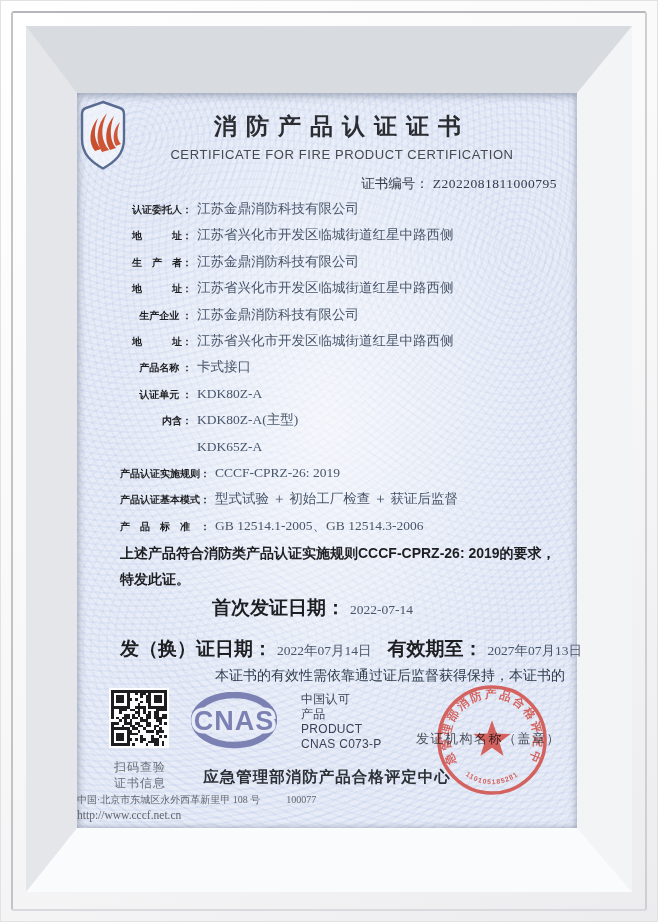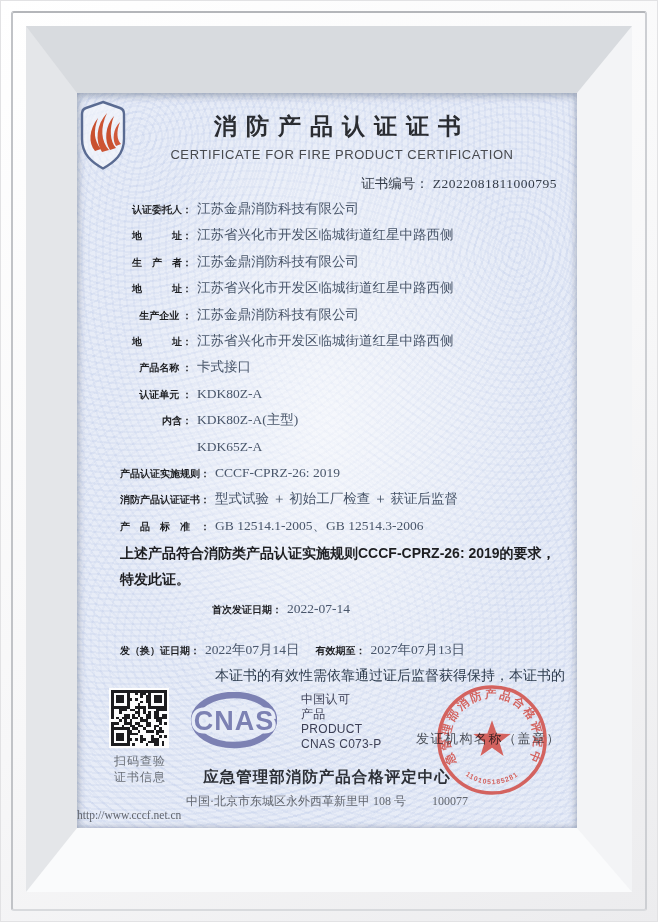--- a/index.html
+++ b/index.html
@@ -71,48 +71,48 @@
   .val{
     margin-left:5px;font-size:13.5px;color:#49566a;
     font-family:"Liberation Serif","DejaVu Serif",serif;
   }
   .statement{
     margin-top:2px;width:100%;
     font-weight:700;color:#1d1e21;font-size:14px;line-height:26px;
   }
   .row-firstissue{margin-top:3px;margin-left:92px;height:26px;line-height:26px;white-space:nowrap;}
   .row-issue{margin-top:15px;height:26px;line-height:26px;white-space:nowrap;}
-  .blbl{font-weight:700;color:#1d1e21;font-size:10px;}
+  .blbl{font-weight:700;color:#1d1e21;font-size:19px;}
   .gap{display:inline-block;width:16px;}
   .notes{margin-top:2px;text-align:right;font-size:14px;line-height:24px;color:#2e3c4e;
     font-family:"Liberation Serif","DejaVu Serif",serif;}
 
   
   .qr-block{position:absolute;left:34px;top:597px;width:58px;text-align:center;}
   .qr-svg{width:56px;height:56px;background:#fdfdfd;display:block;box-shadow:0 0 0 2px #fdfdfd;}
-  .qr-caption{margin-top:7px;font-size:12px;line-height:16px;letter-spacing:1px;color:#6a6f77;}
+  .qr-caption{margin-top:13px;font-size:12px;line-height:16px;letter-spacing:1px;color:#6a6f77;}
 
   .cnas-logo{position:absolute;left:114px;top:599px;width:86px;height:58px;}
   .cnas-text{position:absolute;left:224px;top:599px;font-size:12px;line-height:15px;color:#3d4056;letter-spacing:.3px;}
 
   .stamp{position:absolute;left:356px;top:588px;width:118px;height:118px;z-index:4;opacity:.85;mix-blend-mode:multiply;}
   .stamp-overlay{
     position:absolute;left:339px;top:637px;z-index:3;
     font-family:"Liberation Serif","DejaVu Serif",serif;
     font-size:13px;letter-spacing:1.5px;color:#4c515a;white-space:nowrap;
   }
   .org-line{
     position:absolute;left:0;right:0;top:674px;text-align:center;
     font-family:"Liberation Serif","DejaVu Serif",serif;
     font-weight:700;font-size:15.5px;letter-spacing:1px;color:#2d3037;
   }
   .addr-line{
-    position:absolute;left:0;right:0;top:700px;text-align:center;
-    font-family:"Liberation Serif","DejaVu Serif",serif;
-    font-size:12px;color:#61656d;white-space:nowrap;
+    position:absolute;left:0;right:0;top:700px;text-align:left;
+    font-family:"Liberation Serif","DejaVu Serif",serif;
+    font-size:10px;color:#61656d;white-space:nowrap;
   }
   .addr-line .postcode{margin-left:26px;}
   .url-line{
     position:absolute;left:0;right:8px;top:716px;
     font-family:"Liberation Serif","DejaVu Serif",serif;
     font-size:11.5px;color:#61656d;
   }
 </style>
 </head>
 <body>
@@ -144,21 +144,21 @@
       <div class="row"><span class="lbl">地　　　址：</span><span class="val">江苏省兴化市开发区临城街道红星中路西侧</span></div>
       <div class="row"><span class="lbl">生　产　者：</span><span class="val">江苏金鼎消防科技有限公司</span></div>
       <div class="row"><span class="lbl">地　　　址：</span><span class="val">江苏省兴化市开发区临城街道红星中路西侧</span></div>
       <div class="row"><span class="lbl">生产企业 ：</span><span class="val">江苏金鼎消防科技有限公司</span></div>
       <div class="row"><span class="lbl">地　　　址：</span><span class="val">江苏省兴化市开发区临城街道红星中路西侧</span></div>
       <div class="row"><span class="lbl">产品名称 ：</span><span class="val">卡式接口</span></div>
       <div class="row"><span class="lbl">认证单元 ：</span><span class="val">KDK80Z-A</span></div>
       <div class="row"><span class="lbl">内含：</span><span class="val">KDK80Z-A(主型)</span></div>
       <div class="row"><span class="lbl"></span><span class="val">KDK65Z-A</span></div>
       <div class="row"><span class="lbl">产品认证实施规则：</span><span class="val">CCCF-CPRZ-26: 2019</span></div>
-      <div class="row"><span class="lbl">消防产品认证证书：</span><span class="val">型式试验 ＋ 初始工厂检查 ＋ 获证后监督</span></div>
+      <div class="row"><span class="lbl">产品认证基本模式：</span><span class="val">型式试验 ＋ 初始工厂检查 ＋ 获证后监督</span></div>
       <div class="row"><span class="lbl">产　品　标　准　：</span><span class="val">GB 12514.1-2005、GB 12514.3-2006</span></div>
 
       <div class="statement">上述产品符合消防类产品认证实施规则CCCF-CPRZ-26: 2019的要求，特发此证。</div>
 
       <div class="row-firstissue">
         <span class="blbl">首次发证日期：</span><span class="val">2022-07-14</span>
       </div>
 
       <div class="row-issue">
         <span class="blbl">发（换）证日期：</span><span class="val">2022年07月14日</span><span class="gap"></span><span class="blbl">有效期至：</span><span class="val">2027年07月13日</span>

